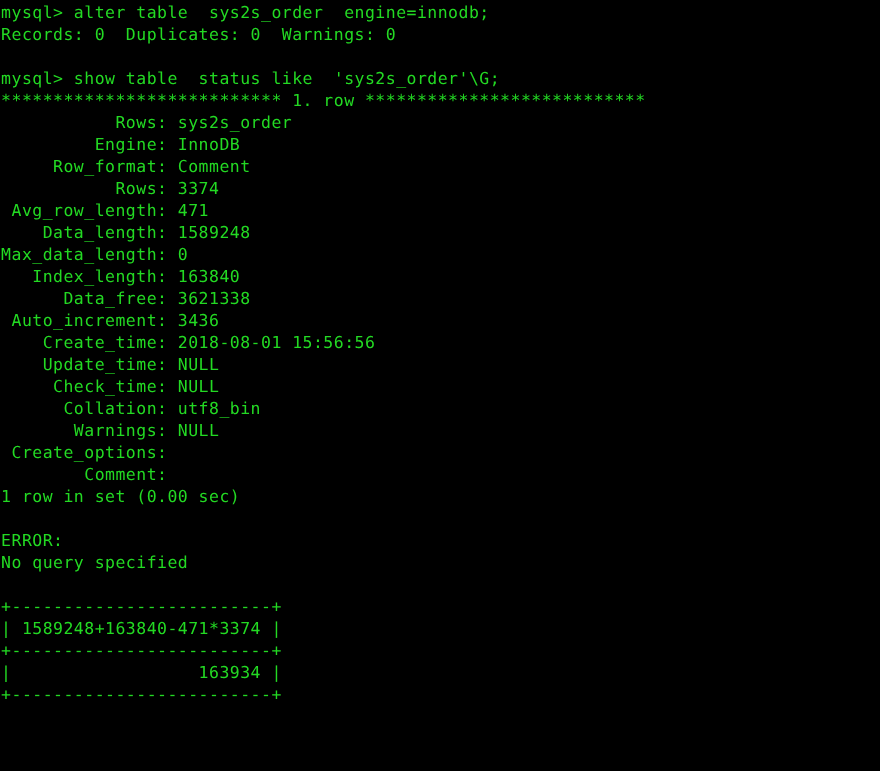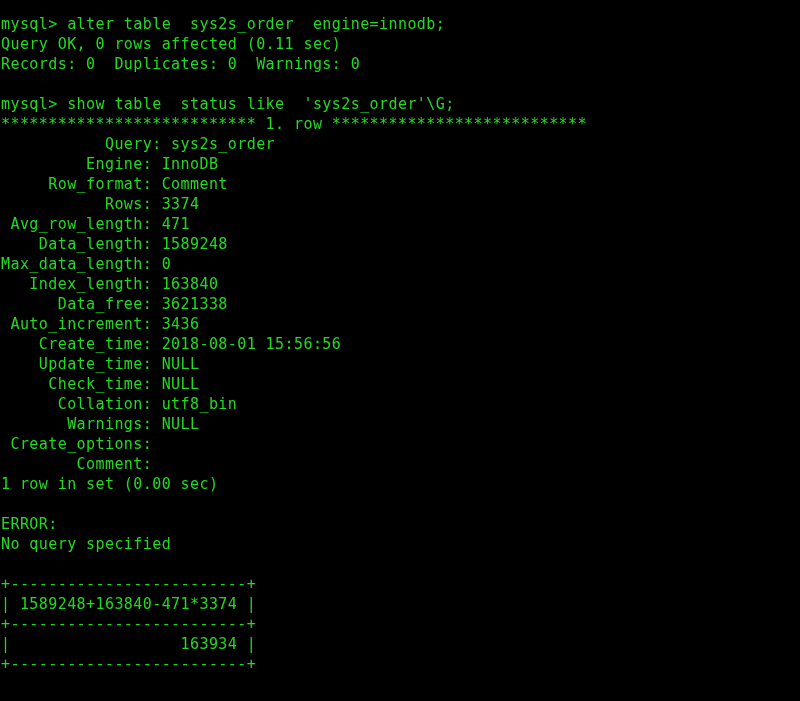--- a/index.html
+++ b/index.html
@@ -8,21 +8,21 @@
     padding: 0;
     background: #000000;
   }
   #terminal {
     position: relative;
     width: 800px;
     height: 674px;
     background: #000000;
     overflow: hidden;
     box-sizing: border-box;
-    padding: 14px 0 0 1px;
+    padding: 1px 0 0 1px;
   }
   .term-line {
     font-family: "DejaVu Sans Mono", "Liberation Mono", monospace;
     font-size: 15px;
     line-height: 20px;
     height: 20px;
     color: #23d923;
     white-space: pre;
     letter-spacing: 0.42px;
     margin: 0;
@@ -31,26 +31,25 @@
   .term-line.blank {
     color: transparent;
   }
 </style>
 </head>
 <body>
 
 <div id="terminal">
   <div id="terminal-output">
       <div class="term-line">mysql&gt; alter table  sys2s_order  engine=innodb;</div>
-      <div class="term-line">Query OK, 0 rows affected (0.11 sec)</div>
       <div class="term-line">Records: 0  Duplicates: 0  Warnings: 0</div>
       <div class="term-line blank"></div>
       <div class="term-line">mysql&gt; show table  status like  'sys2s_order'\G;</div>
       <div class="term-line">*************************** 1. row ***************************</div>
-      <div class="term-line">           Query: sys2s_order</div>
+      <div class="term-line">           Rows: sys2s_order</div>
       <div class="term-line">         Engine: InnoDB</div>
       <div class="term-line">     Row_format: Comment</div>
       <div class="term-line">           Rows: 3374</div>
       <div class="term-line"> Avg_row_length: 471</div>
       <div class="term-line">    Data_length: 1589248</div>
       <div class="term-line">Max_data_length: 0</div>
       <div class="term-line">   Index_length: 163840</div>
       <div class="term-line">      Data_free: 3621338</div>
       <div class="term-line"> Auto_increment: 3436</div>
       <div class="term-line">    Create_time: 2018-08-01 15:56:56</div>

